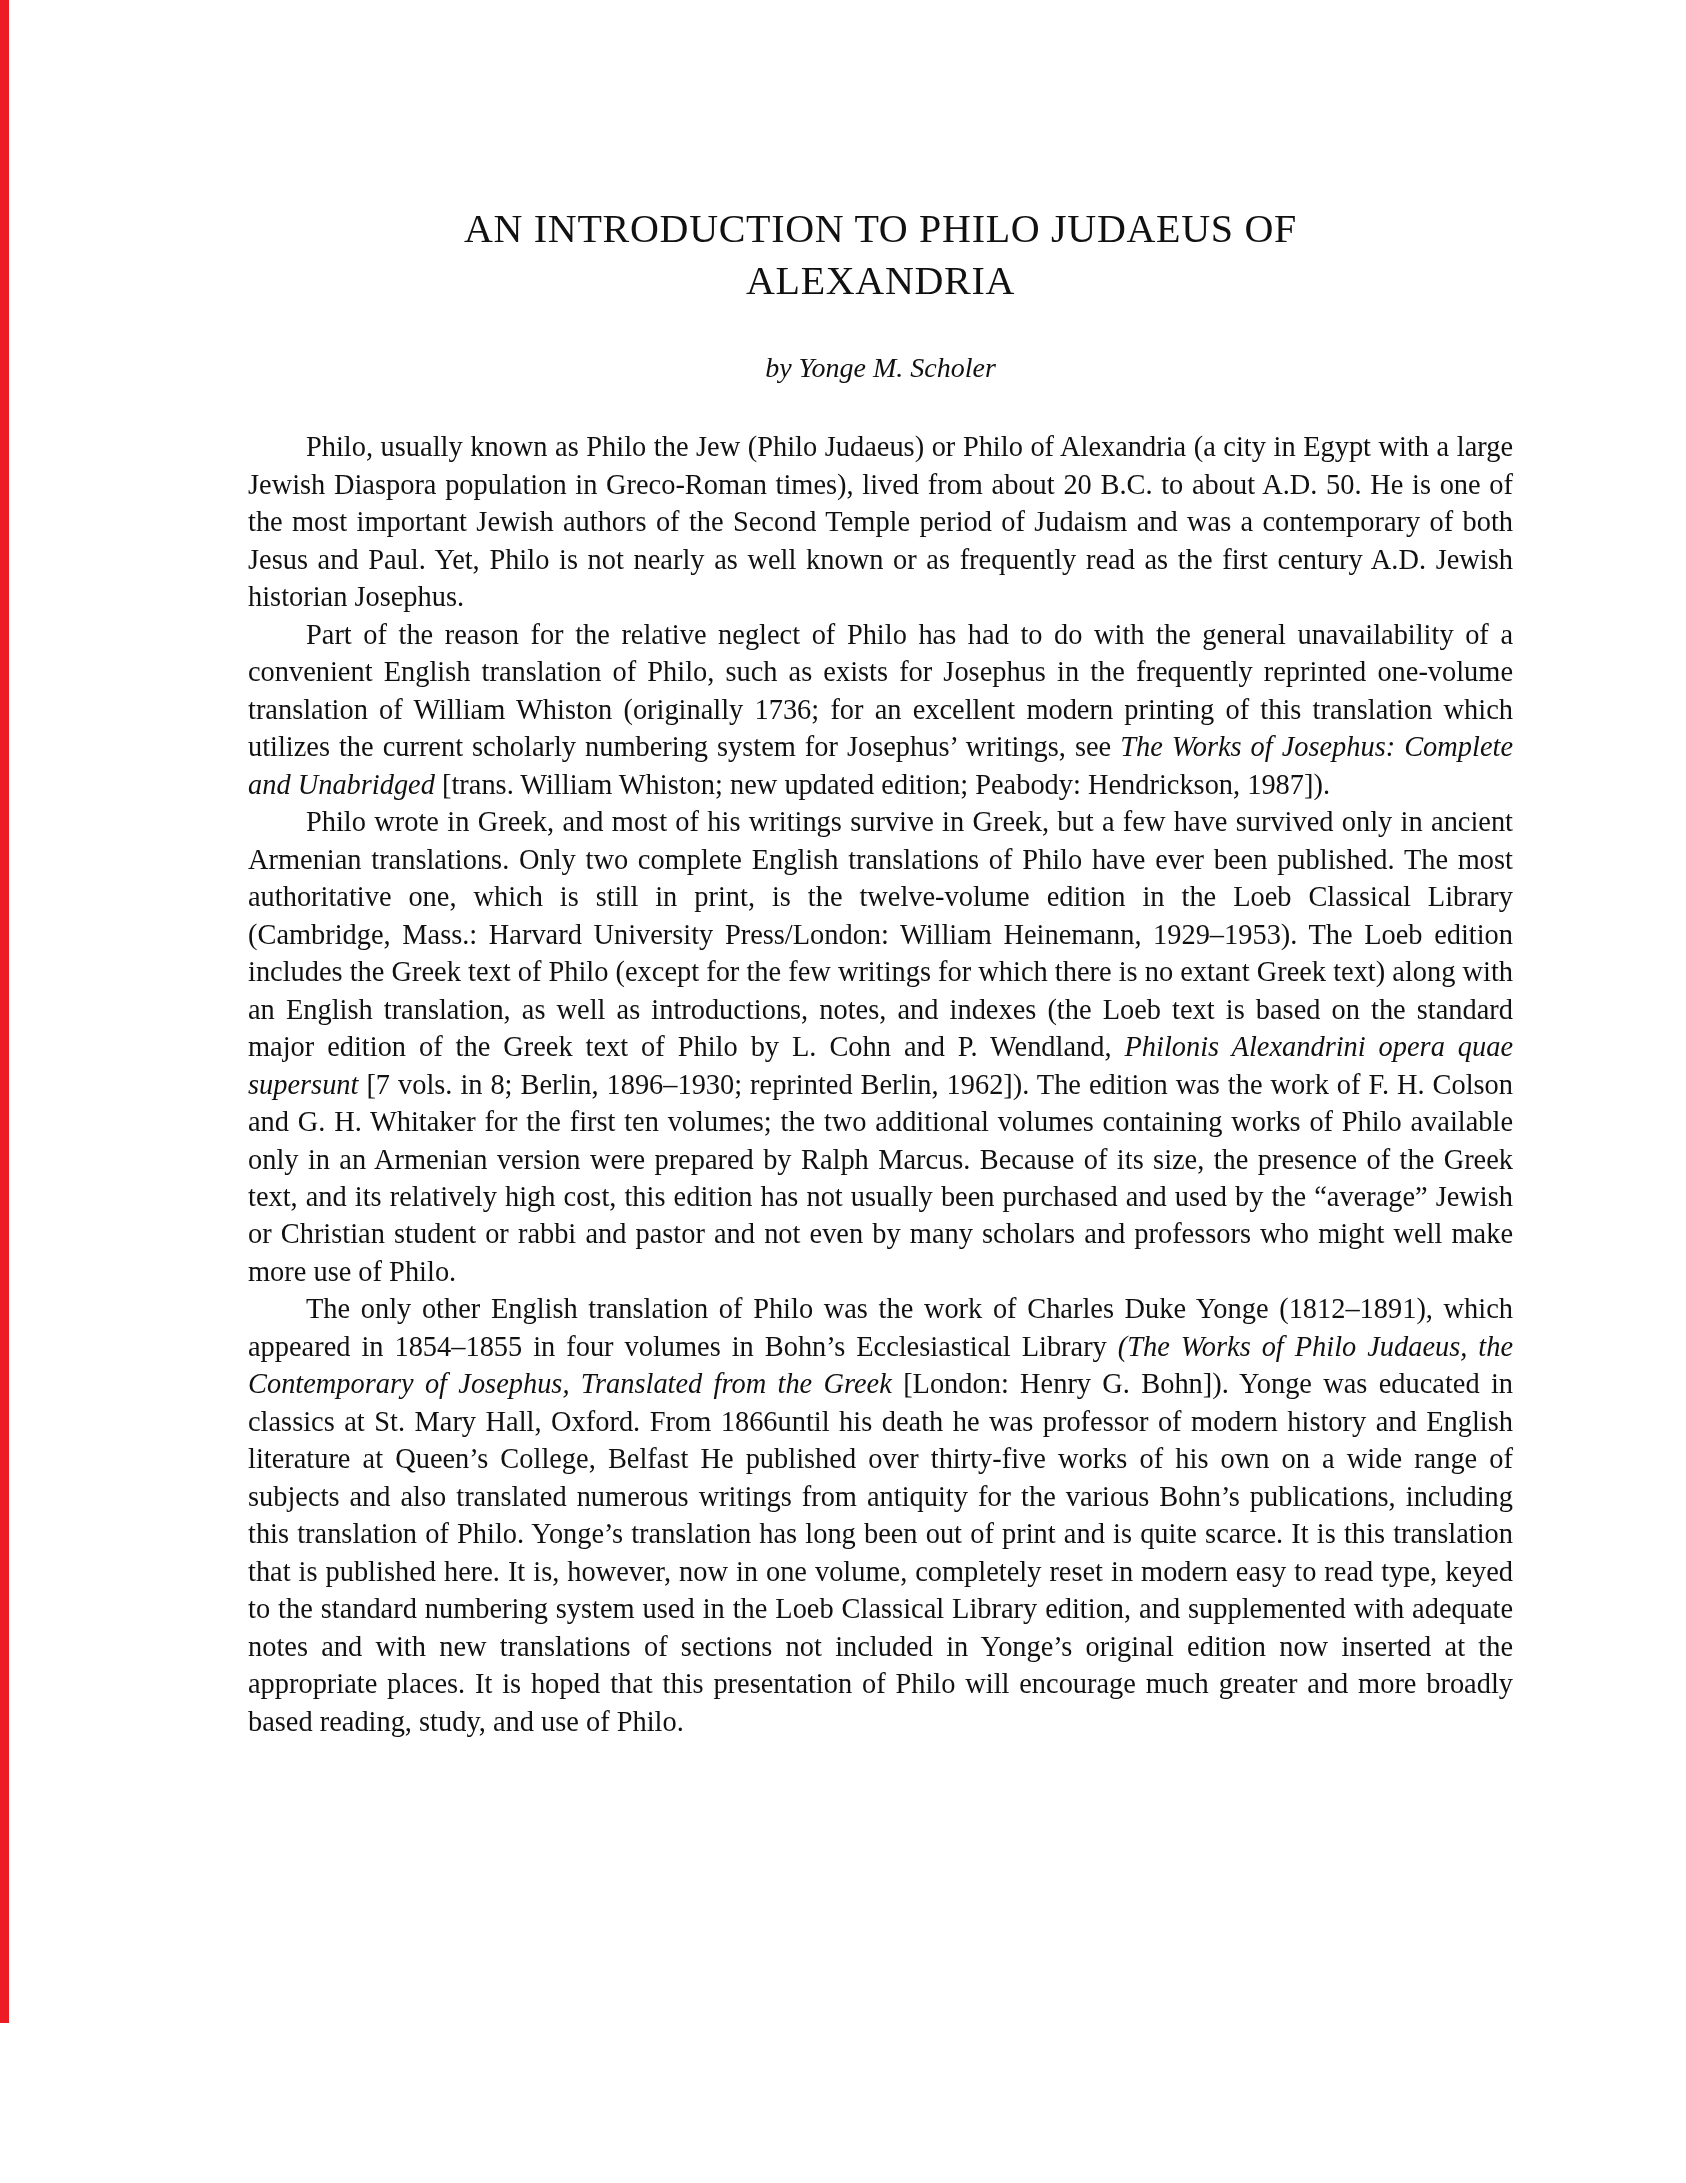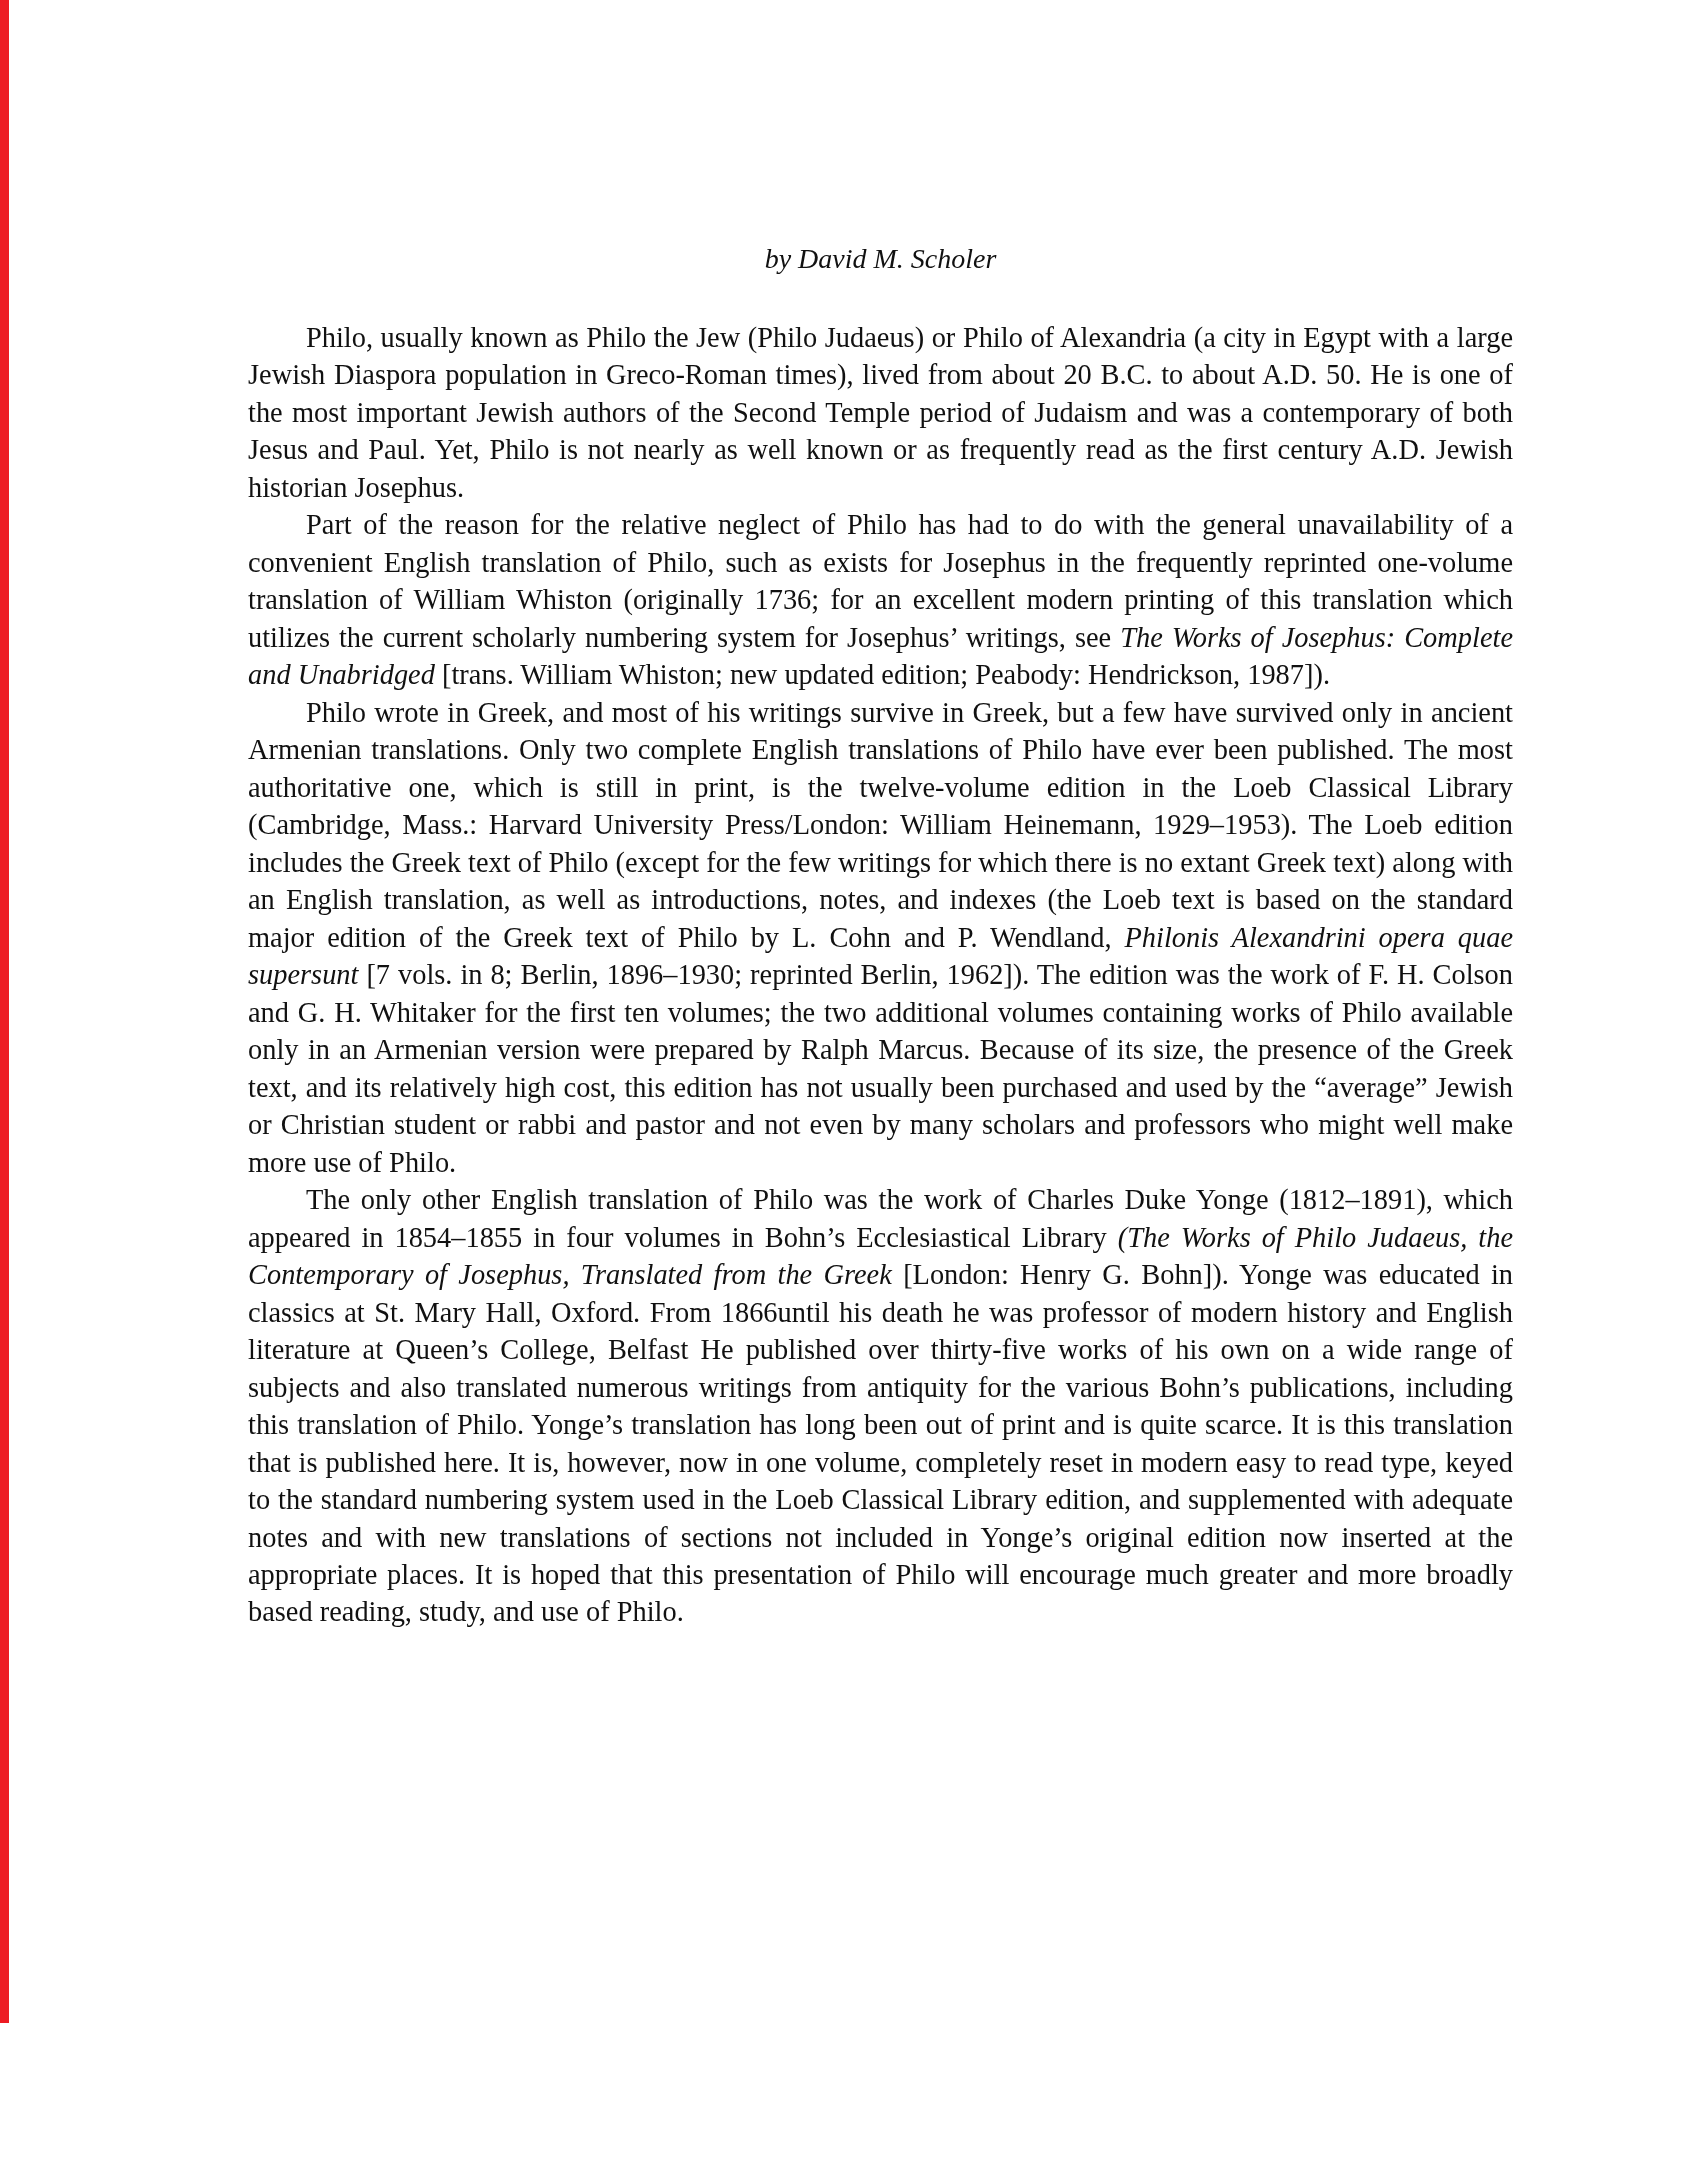--- a/index.html
+++ b/index.html
@@ -66,21 +66,25 @@
   .body-text i {
     font-style: italic;
   }
 </style>
 </head>
 <body>
 
 <div class="page" style="background: rgb(255, 255, 255); color: rgb(17, 17, 17);">
   <div class="accent-bar" style="background: rgb(237, 28, 36);"></div>
   <div class="content">
-    <div class="byline">by David M. Scholer</div>
+    <div class="subtitle">
+      <div>AN INTRODUCTION TO PHILO JUDAEUS OF</div>
+      <div>ALEXANDRIA</div>
+    </div>
+    <div class="byline">by Yonge M. Scholer</div>
     <div class="body-text">
         <p><span>Philo, usually known as Philo the Jew (Philo Judaeus) or Philo of Alexandria (a city in Egypt with a large Jewish Diaspora population in Greco-Roman times), lived from about 20 B.C. to about A.D. 50. He is one of the most important Jewish authors of the Second Temple period of Judaism and was a contemporary of both Jesus and Paul. Yet, Philo is not nearly as well known or as frequently read as the first century A.D. Jewish historian Josephus.</span></p>
         <p><span>Part of the reason for the relative neglect of Philo has had to do with the general unavailability of a convenient English translation of Philo, such as exists for Josephus in the frequently reprinted one-volume translation of William Whiston (originally 1736; for an excellent modern printing of this translation which utilizes the current scholarly numbering system for Josephus’ writings, see </span><i>The Works of Josephus: Complete and Unabridged</i><span> [trans. William Whiston; new updated edition; Peabody: Hendrickson, 1987]).</span></p>
         <p><span>Philo wrote in Greek, and most of his writings survive in Greek, but a few have survived only in ancient Armenian translations. Only two complete English translations of Philo have ever been published. The most authoritative one, which is still in print, is the twelve-volume edition in the Loeb Classical Library (Cambridge, Mass.: Harvard University Press/London: William Heinemann, 1929–1953). The Loeb edition includes the Greek text of Philo (except for the few writings for which there is no extant Greek text) along with an English translation, as well as introductions, notes, and indexes (the Loeb text is based on the standard major edition of the Greek text of Philo by L. Cohn and P. Wendland, </span><i>Philonis Alexandrini opera quae supersunt</i><span> [7 vols. in 8; Berlin, 1896–1930; reprinted Berlin, 1962]). The edition was the work of F. H. Colson and G. H. Whitaker for the first ten volumes; the two additional volumes containing works of Philo available only in an Armenian version were prepared by Ralph Marcus. Because of its size, the presence of the Greek text, and its relatively high cost, this edition has not usually been purchased and used by the “average” Jewish or Christian student or rabbi and pastor and not even by many scholars and professors who might well make more use of Philo.</span></p>
         <p><span>The only other English translation of Philo was the work of Charles Duke Yonge (1812–1891), which appeared in 1854–1855 in four volumes in Bohn’s Ecclesiastical Library </span><i>(The Works of Philo Judaeus, the Contemporary of Josephus, Translated from the Greek</i><span> [London: Henry G. Bohn]). Yonge was educated in classics at St. Mary Hall, Oxford. From 1866until his death he was professor of modern history and English literature at Queen’s College, Belfast He published over thirty-five works of his own on a wide range of subjects and also translated numerous writings from antiquity for the various Bohn’s publications, including this translation of Philo. Yonge’s translation has long been out of print and is quite scarce. It is this translation that is published here. It is, however, now in one volume, completely reset in modern easy to read type, keyed to the standard numbering system used in the Loeb Classical Library edition, and supplemented with adequate notes and with new translations of sections not included in Yonge’s original edition now inserted at the appropriate places. It is hoped that this presentation of Philo will encourage much greater and more broadly based reading, study, and use of Philo.</span></p>
       </div>
   </div>
 </div>
 
 

